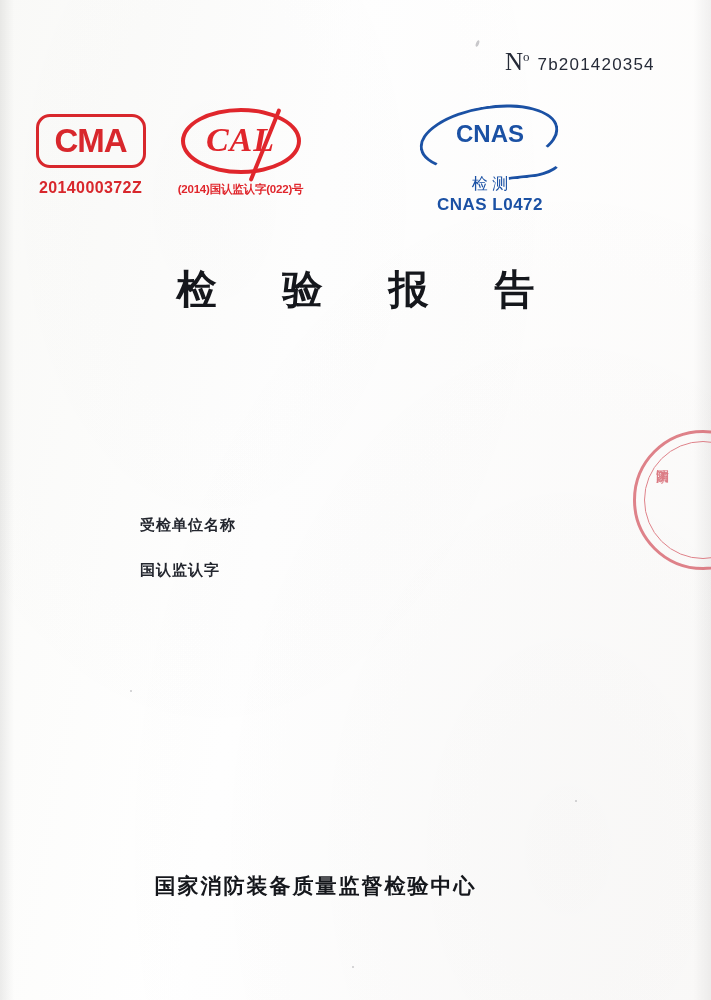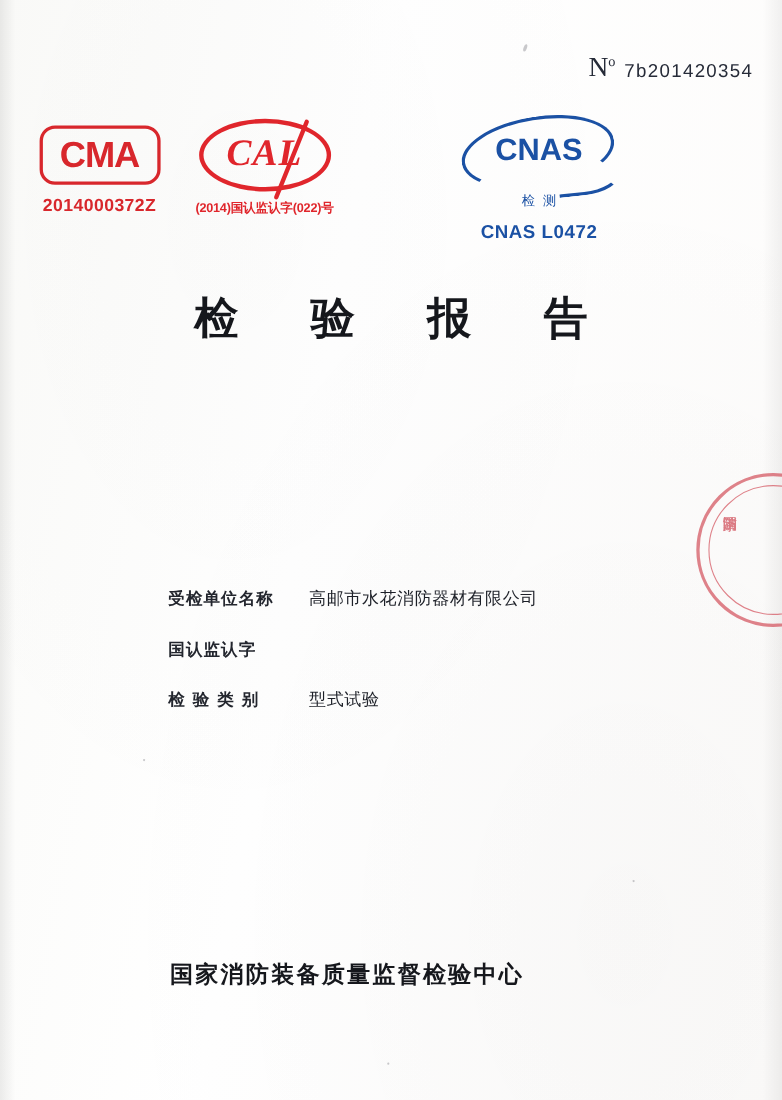--- a/index.html
+++ b/index.html
@@ -212,43 +212,43 @@
     border-radius: 0 0 60% 0;
     transform: rotate(-6deg);
   }
   .cnas-word {
     position: absolute;
     left: 0; right: 0;
     top: 16px;
     text-align: center;
     font-family: "Liberation Sans", sans-serif;
     font-weight: bold;
-    font-size: 28px;
+    font-size: 24px;
     color: #1b51a4;
     letter-spacing: 0px;
   }
   .cnas-cn {
     margin-top: -2px;
-    font-size: 12px;
+    font-size: 16px;
     color: #1b51a4;
-    font-family: Liberation Mono, monospace;
+    font-family: Liberation Sans, sans-serif;
   }
   .cnas-code {
-    margin-top: 10px;
+    margin-top: 0;
     font-size: 17px;
     font-weight: bold;
     color: #1b51a4;
     letter-spacing: 0.5px;
     font-family: "Liberation Sans", sans-serif;
   }
 
   
   .serial {
     position: absolute;
-    left: 535px;
+    left: 505px;
     top: 48px;
     display: flex;
     align-items: flex-end;
     gap: 8px;
     color: #262b38;
   }
   .serial-no {
     font-family: "Liberation Serif", serif;
     font-size: 25px;
     letter-spacing: 0px;
@@ -274,24 +274,23 @@
     font-weight: bold;
     font-size: 40px;
     letter-spacing: 26px;
     text-indent: 26px;
     color: #15171c;
   }
 
   
   .fields {
     position: absolute;
-    top: 534px;
+    top: 516px;
     left: 140px;
     width: 460px;
-    margin-left: 13px;
   }
   .field-row {
     display: flex;
     align-items: baseline;
     margin-bottom: 26px;
     color: #23262e;
   }
   .field-label {
     width: 122px;
     font-family: "DejaVu Sans", sans-serif;
@@ -409,29 +408,24 @@
   <div class="serial">
     <span class="serial-no">N<sup>o</sup></span>
     <span class="serial-val">7b201420354</span>
   </div>
 
   <div class="doc-title">检 验 报 告</div>
 
   <div class="fields">
     <div class="field-row">
       <div class="field-label">受检单位名称</div>
-      <div class="field-value">高邮市水花消防器材有限公司</div>
     </div>
     <div class="field-row">
       <div class="field-label">国认监认字</div>
     </div>
-    <div class="field-row">
-      <div class="field-label">检 验 类 别</div>
-      <div class="field-value">型式试验</div>
-    </div>
   </div>
 
   <div class="seal">
     <div class="seal-inner"></div>
     <div class="seal-text">国家消防</div>
   </div>
 
   <div class="footer-org">国家消防装备质量监督检验中心</div>
 </div>
 

